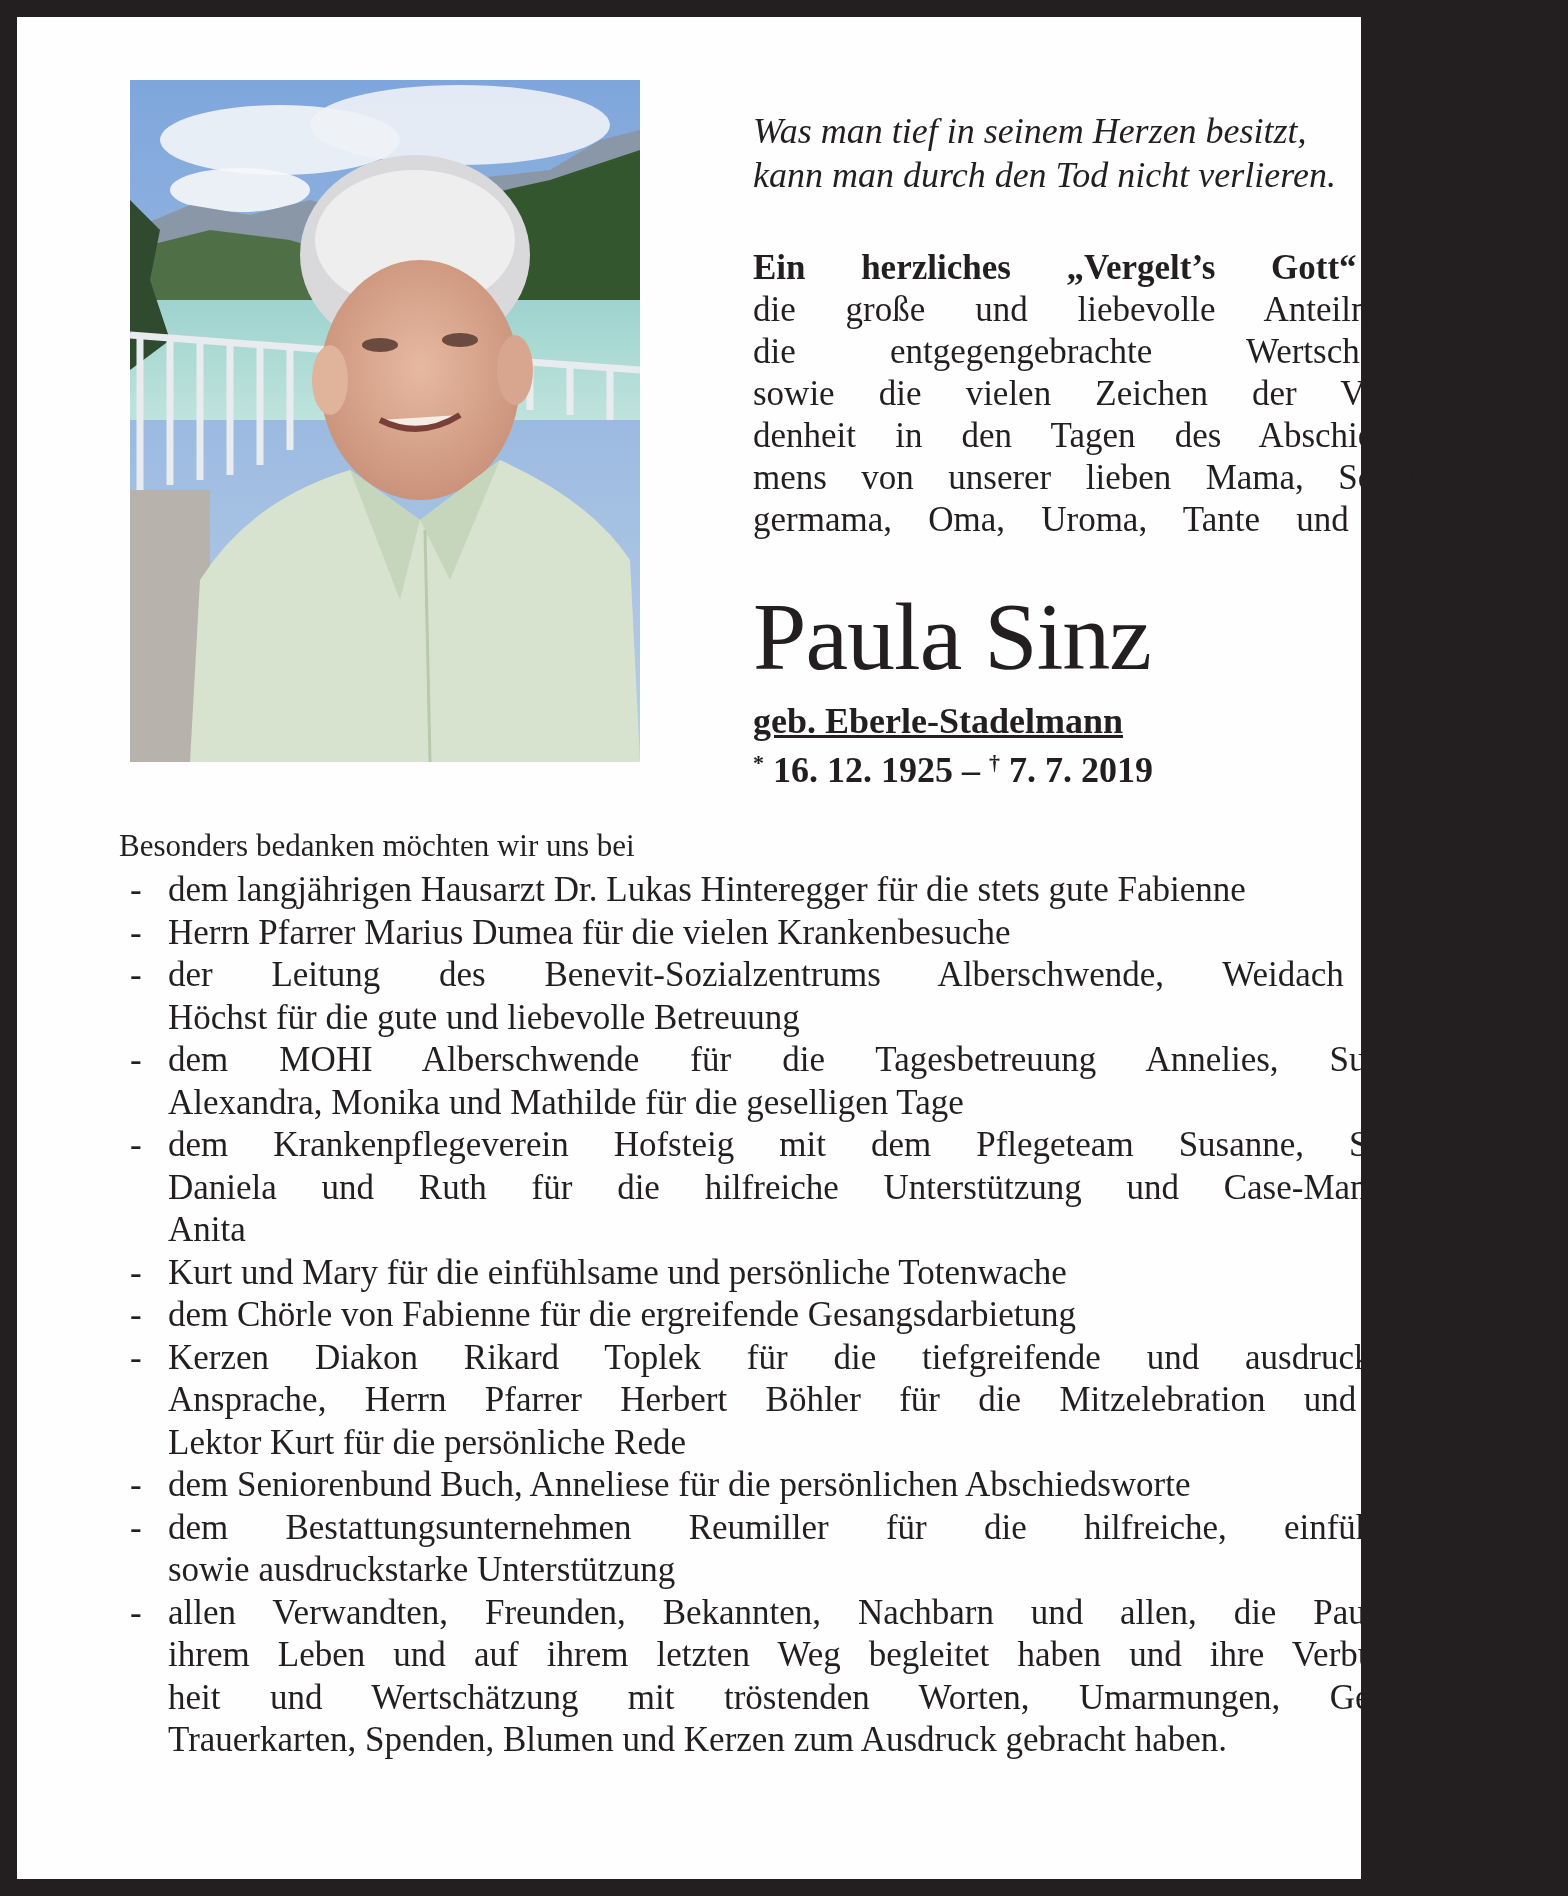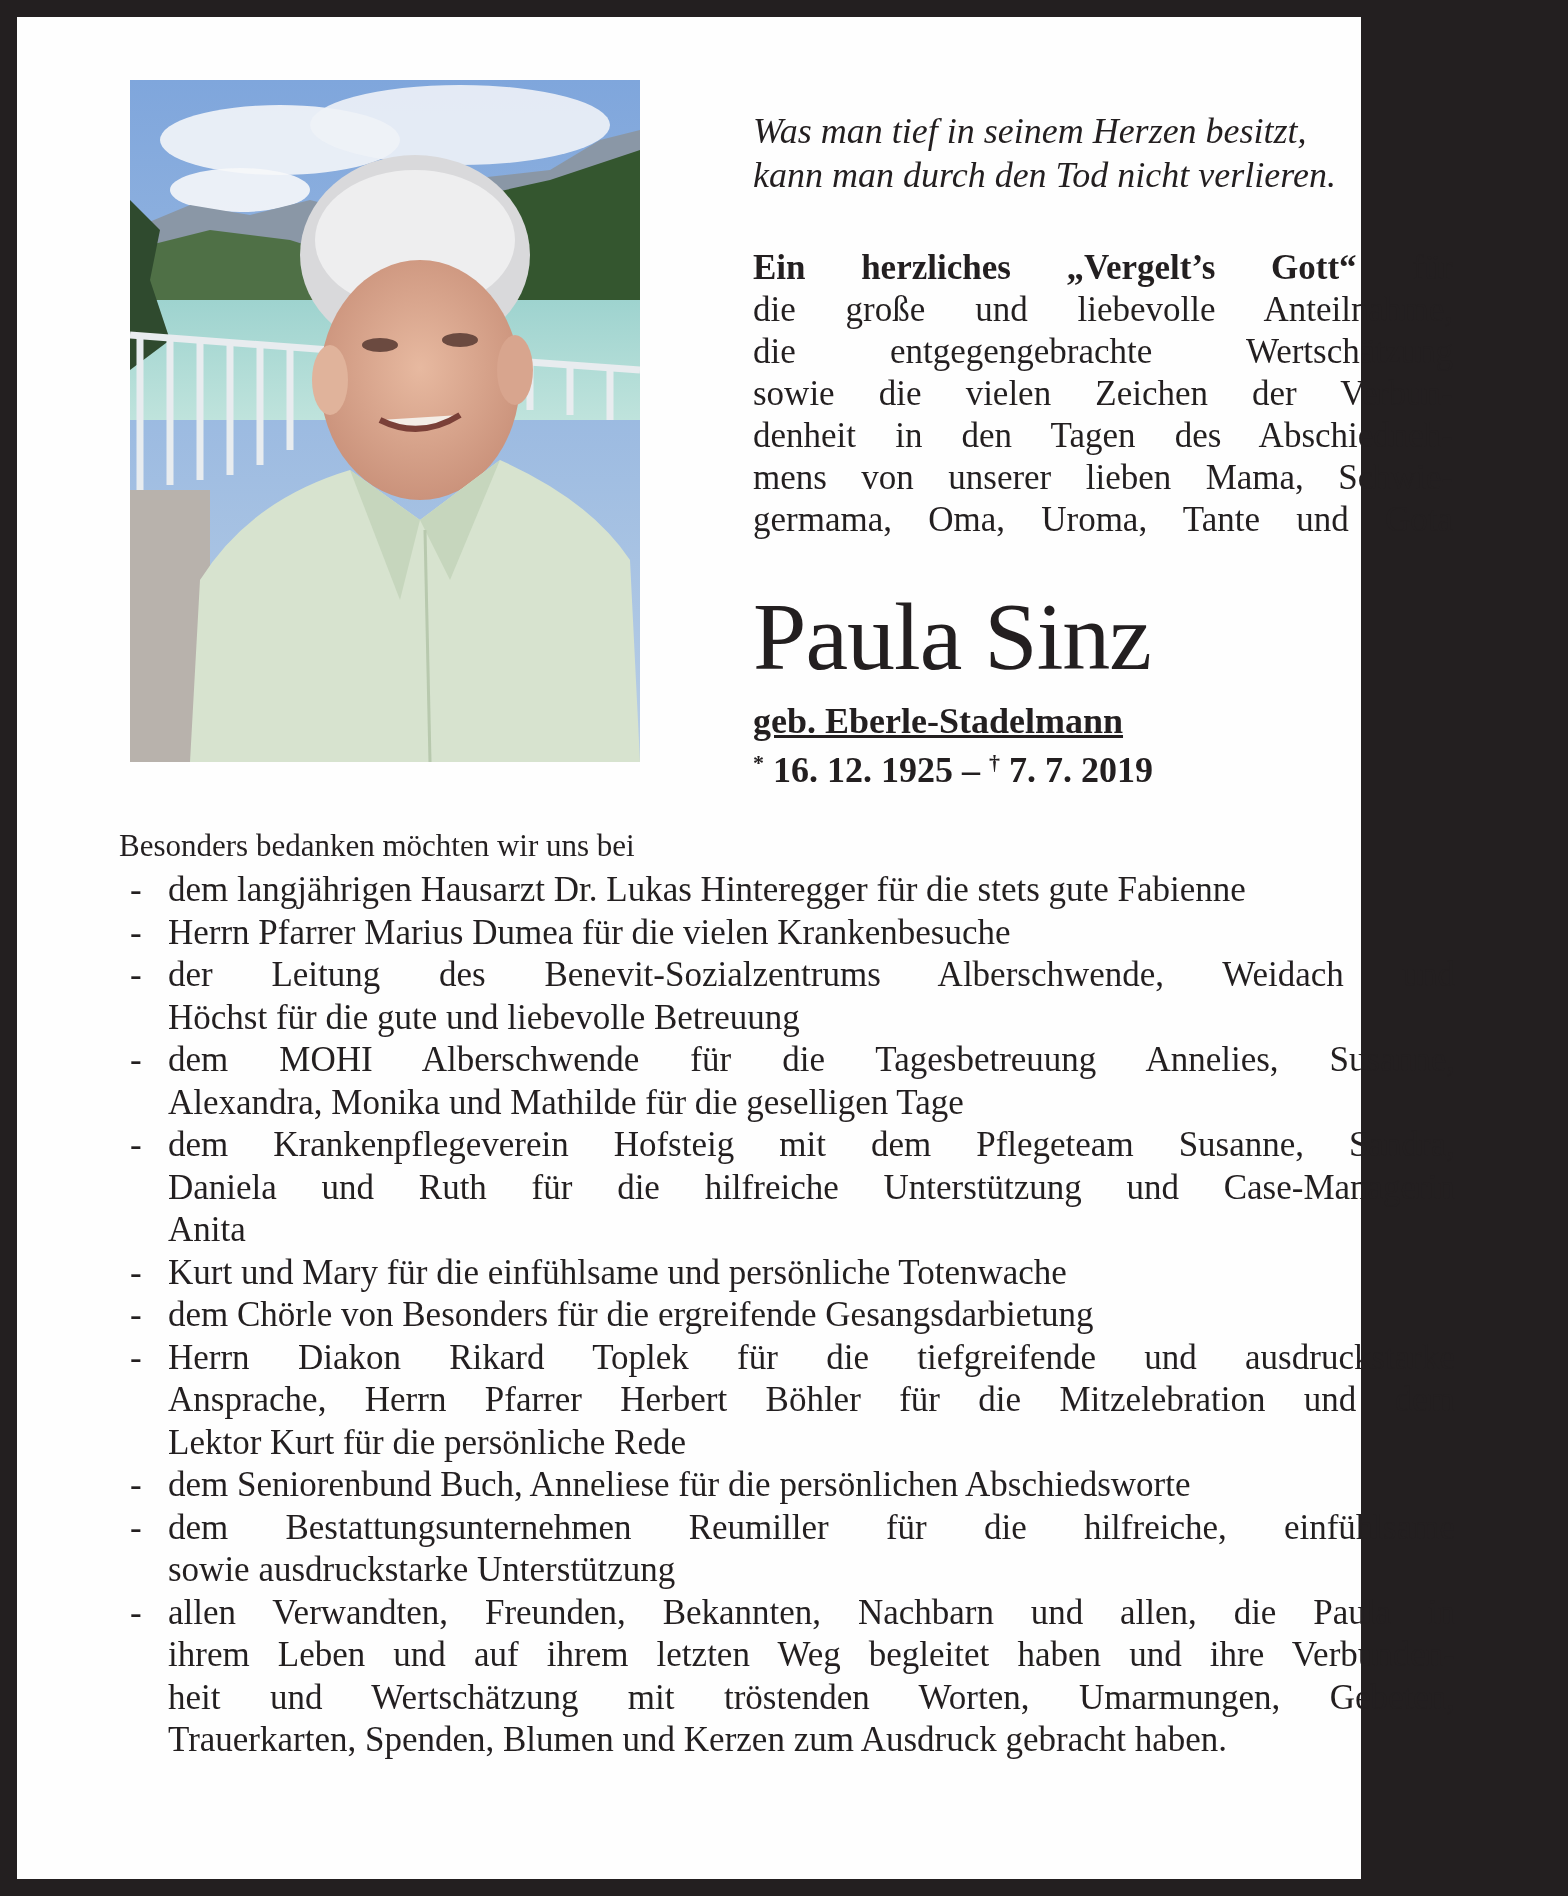--- a/index.html
+++ b/index.html
@@ -158,25 +158,25 @@
         <span class="l j">dem Krankenpflegeverein Hofsteig mit dem Pflegeteam Susanne, Sandra,</span>
         <span class="l j">Daniela und Ruth für die hilfreiche Unterstützung und Case-Managerin</span>
         <span class="l">Anita</span>
       </div>
       <div class="item">
         <span class="dash">-</span>
         <span class="l">Kurt und Mary für die einfühlsame und persönliche Totenwache</span>
       </div>
       <div class="item">
         <span class="dash">-</span>
-        <span class="l">dem Chörle von Besonders für die ergreifende Gesangsdarbietung</span>
-      </div>
-      <div class="item">
-        <span class="dash">-</span>
-        <span class="l j">Herrn Diakon Rikard Toplek für die tiefgreifende und ausdruckstarke</span>
+        <span class="l">dem Chörle von Fabienne für die ergreifende Gesangsdarbietung</span>
+      </div>
+      <div class="item">
+        <span class="dash">-</span>
+        <span class="l j">Kerzen Diakon Rikard Toplek für die tiefgreifende und ausdruckstarke</span>
         <span class="l j">Ansprache, Herrn Pfarrer Herbert Böhler für die Mitzelebration und dem</span>
         <span class="l">Lektor Kurt für die persönliche Rede</span>
       </div>
       <div class="item">
         <span class="dash">-</span>
         <span class="l">dem Seniorenbund Buch, Anneliese für die persönlichen Abschiedsworte</span>
       </div>
       <div class="item">
         <span class="dash">-</span>
         <span class="l j">dem Bestattungsunternehmen Reumiller für die hilfreiche, einfühlsame</span>

